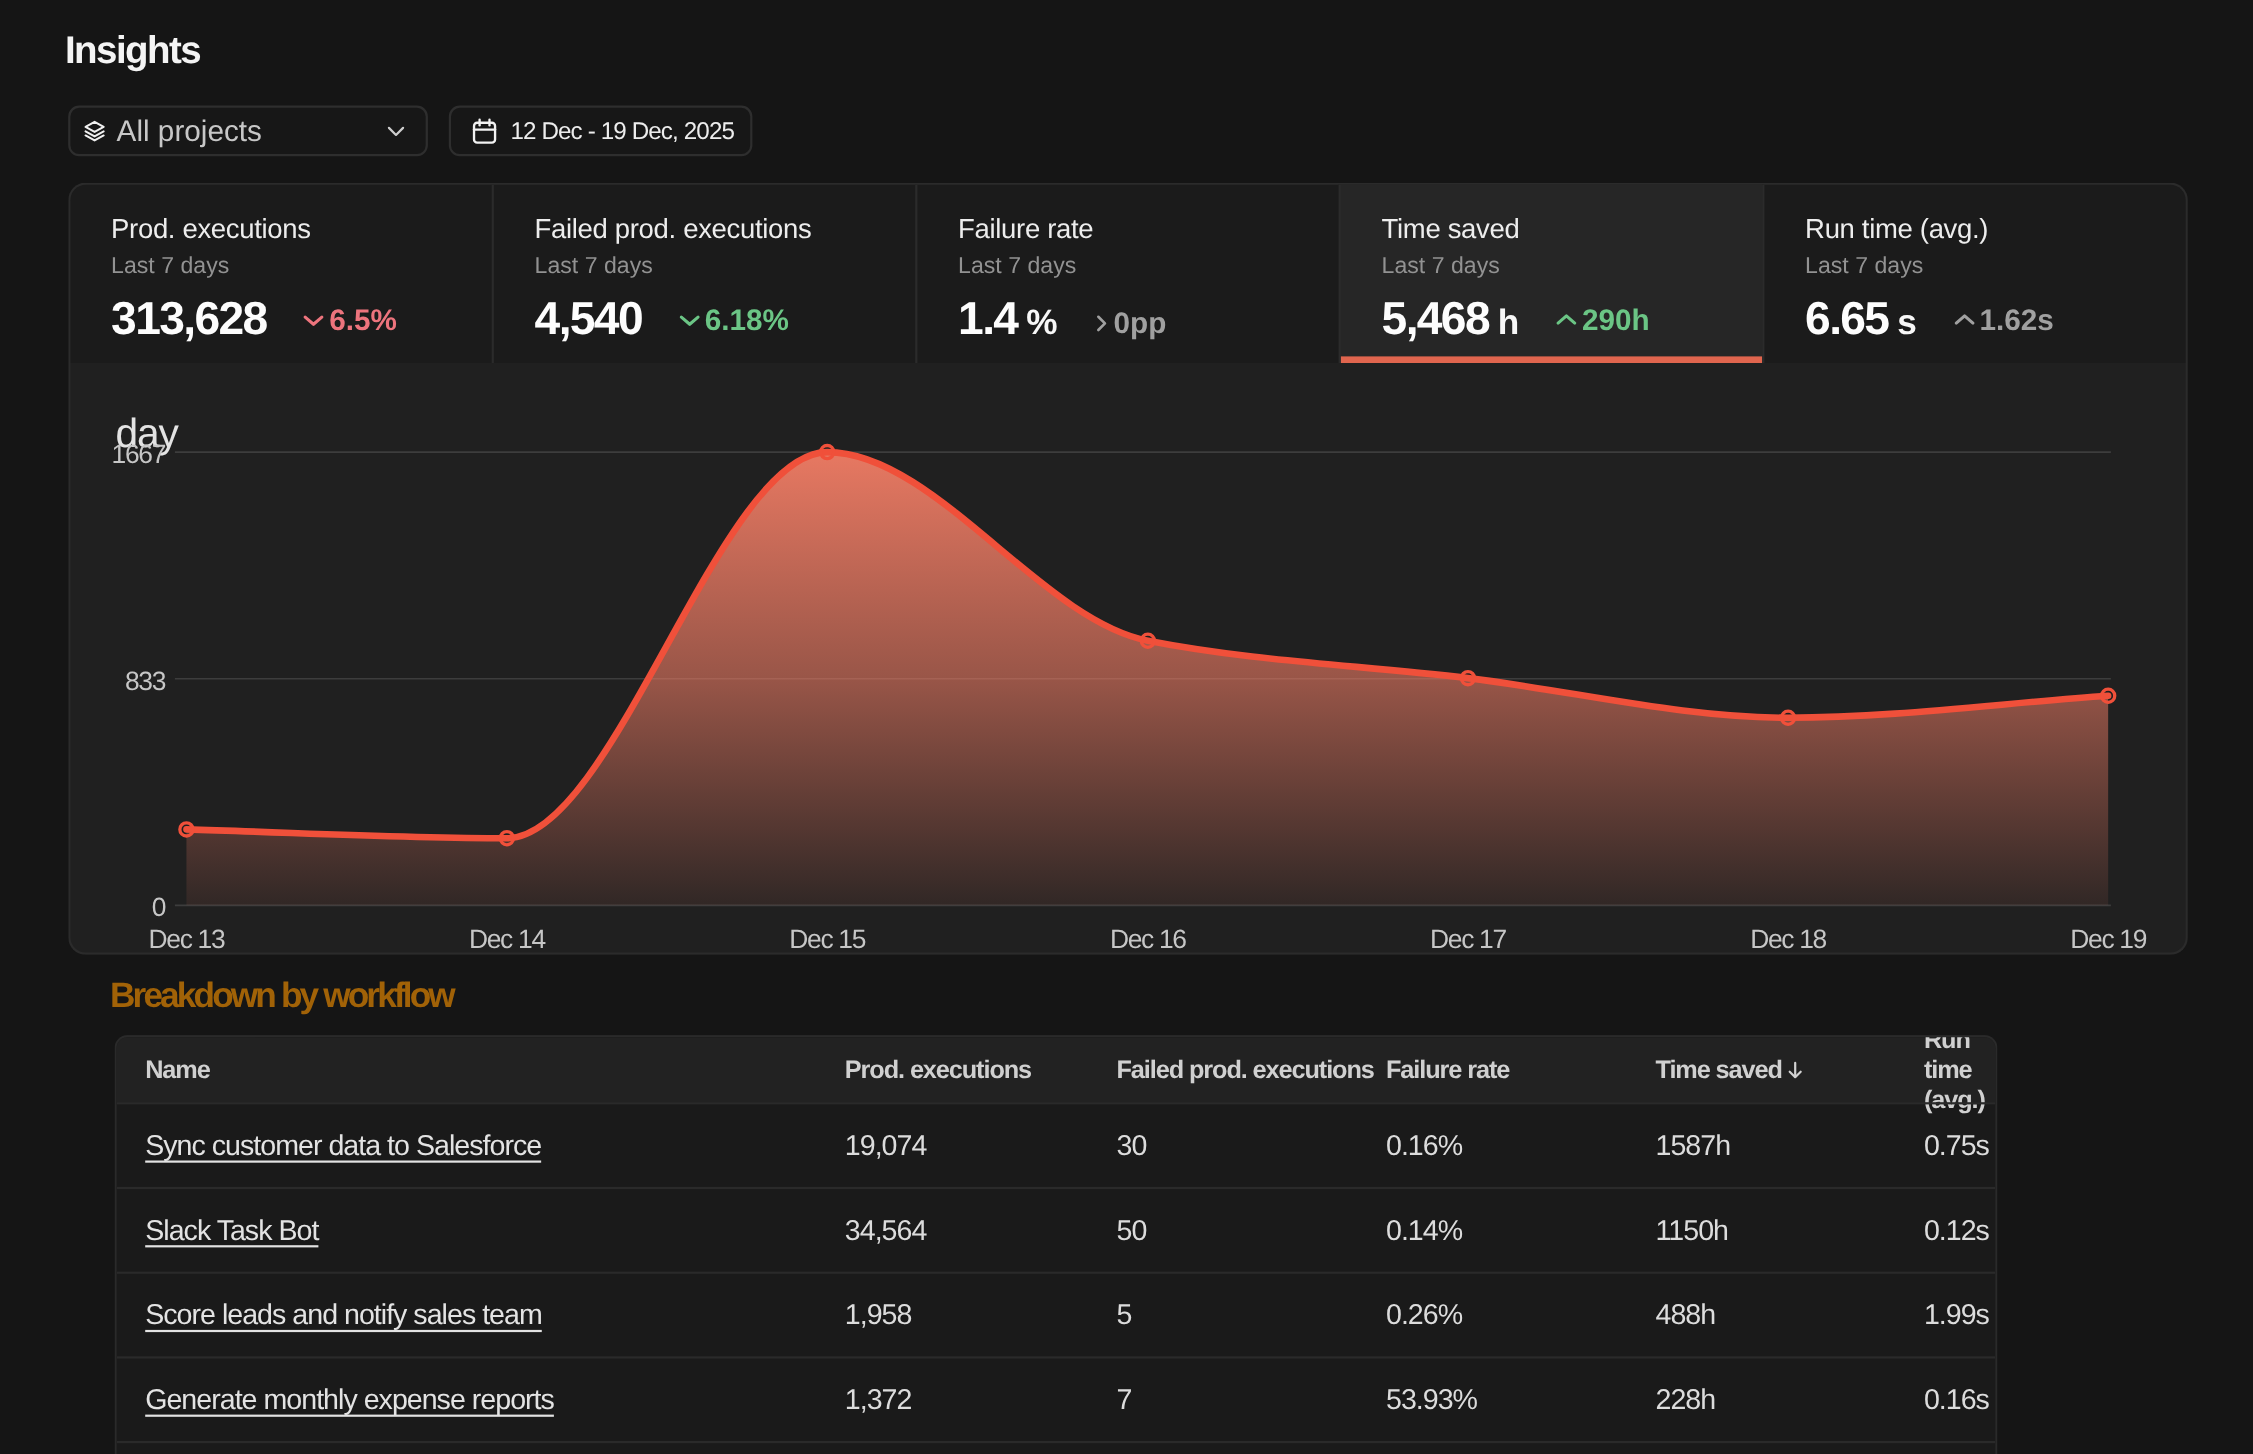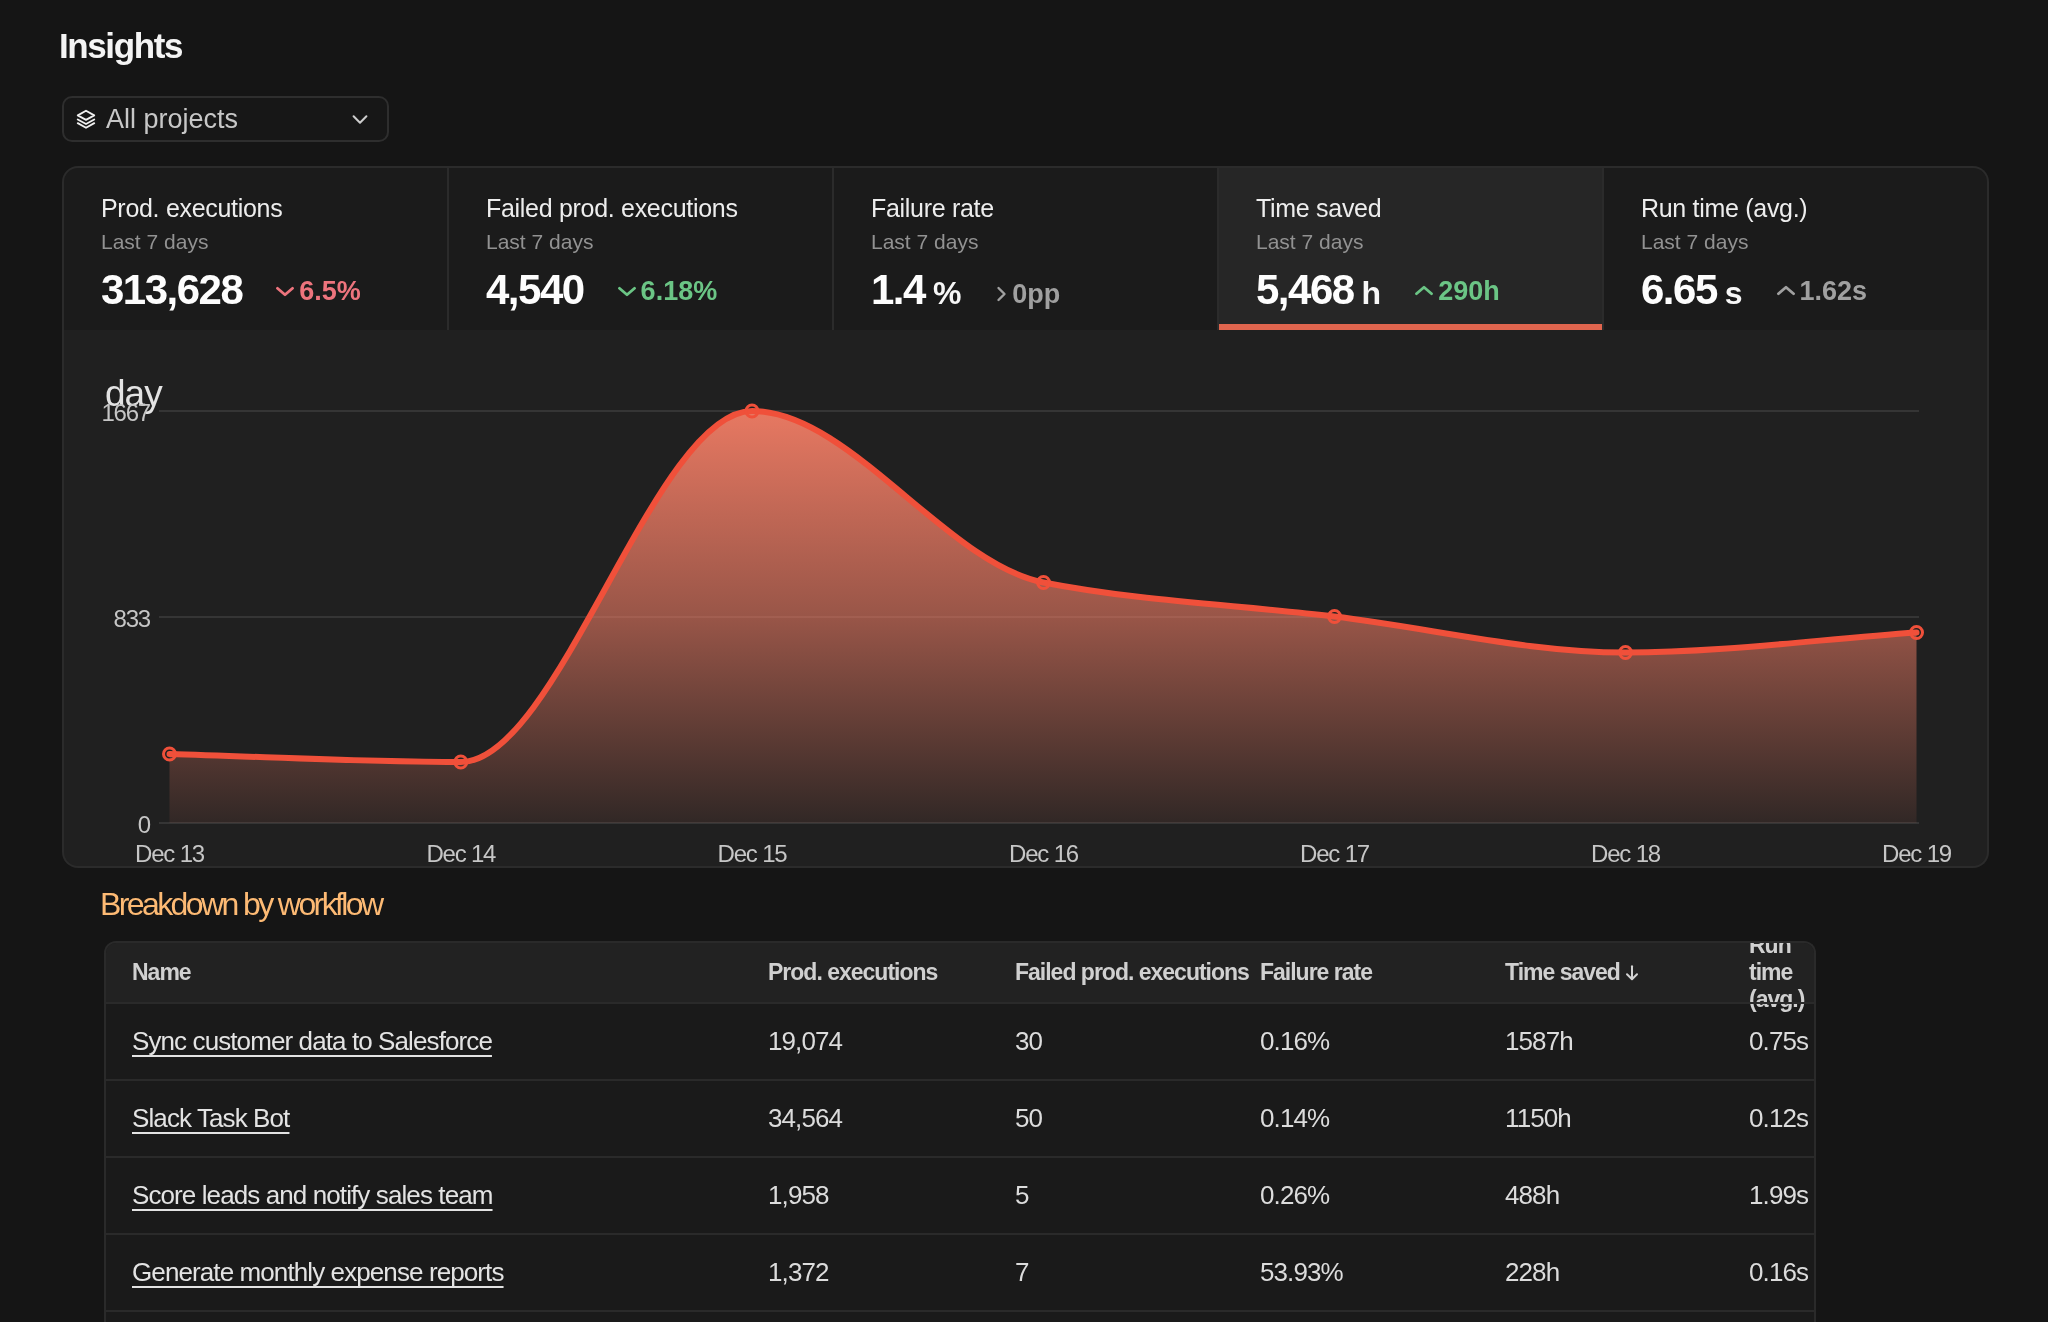--- a/index.html
+++ b/index.html
@@ -23,21 +23,21 @@
   .kpi .u { font-size:32px; font-weight:700; color:#f7f7f7; margin-left:8px; }
   .kpi .d { font-size:27px; font-weight:700; margin-left:30px; display:flex; align-items:center; }
   .d.red { color:#ed747d; } .d.green { color:#6bc585; } .d.grey { color:#a0a0a0; }
   .d svg { margin-right:1px; }
   .kpi.sel { background:#262626; }
   .kpi.sel::after { content:""; position:absolute; left:0; right:0; bottom:0; height:6px; background:#e0654e; }
   
   #chart { position:absolute; left:62px; top:330px; width:1927px; height:538px; background:#202020; border:2px solid #2b2b2b; border-top:none; border-radius:0 0 16px 16px; }
   #chart .day { position:absolute; left:41px; top:45px; font-size:37px; color:#e3e3e3; line-height:1; letter-spacing:-1px; }
   
-  h2.bd { position:absolute; left:100px; top:888px; font-size:32px; line-height:1; font-weight:400; color:#fdba74; letter-spacing:-2.6px; }
+  h2.bd { position:absolute; left:100px; top:888px; font-size:32px; line-height:1; font-weight:700; color:#a16207; letter-spacing:-2.6px; }
   #tbl { position:absolute; left:104px; top:941px; width:1712px; height:381px; background:#1a1a1a; border:2px solid #2a2a2a; border-bottom:none; border-radius:12px 12px 0 0; overflow:hidden; }
   .thead { height:59px; background:#222222; position:relative; }
   .th { position:absolute; top:0; height:59px; display:flex; align-items:center; font-size:23px; font-weight:700; color:#d0d0d0; letter-spacing:-1px; }
   .trow { height:77px; border-top:2px solid #2a2a2a; position:relative; }
   .td { position:absolute; top:0; height:100%; display:flex; align-items:center; font-size:26px; color:#dcdcdc; letter-spacing:-0.9px; }
   .td a { color:#e3e3e3; text-decoration:underline; text-underline-offset:5px; text-decoration-thickness:1.5px; }
   .c0{left:26px;} .c1{left:662px;} .c2{left:909px;} .c3{left:1154px;} .c4{left:1399px;} .c5{left:1643px;}
 </style>
 </head>
 <body>
@@ -49,20 +49,29 @@
       <path d="M12 3 L21 8 L12 13 L3 8 Z"></path>
       <path d="M3 12.5 L12 17.5 L21 12.5"></path>
       <path d="M3 16.5 L12 21.5 L21 16.5"></path>
     </svg>
     <span class="lbl">All projects</span>
     <svg width="22" height="22" viewBox="0 0 24 24" fill="none" stroke="#cdcdcd" stroke-width="2.2" stroke-linecap="round" stroke-linejoin="round" style="position:absolute; right:16px;">
       <path d="M5 9 L12 16 L19 9"></path>
     </svg>
   </div>
 
+  <div class="btn" id="dateBtn">
+    <svg width="27" height="27" viewBox="0 0 24 24" fill="none" stroke="#f2f2f2" stroke-width="1.9" stroke-linecap="round" stroke-linejoin="round" style="margin-left:17px;">
+      <rect x="3.5" y="5" width="17" height="16" rx="2.5"></rect>
+      <path d="M8 2.5 V7"></path>
+        <path d="M16 2.5 V7"></path>
+        <path d="M3.5 10.5 H20.5"></path>
+    </svg>
+    <span class="lbl">12 Dec - 19 Dec, 2025</span>
+  </div>
 
   <div id="kpis">
     <div class="kpi">
       <div class="t">Prod. executions</div>
       <div class="s">Last 7 days</div>
       <div class="row">
           <span class="v">313,628</span>
         <span class="d red"><svg width="26" height="26" viewBox="0 0 24 24" fill="none" stroke="#ed747d" stroke-width="2.6" stroke-linecap="round" stroke-linejoin="round">
               <path d="M5 9.5 L12 15.5 L19 9.5"></path>
             </svg>6.5%</span>

